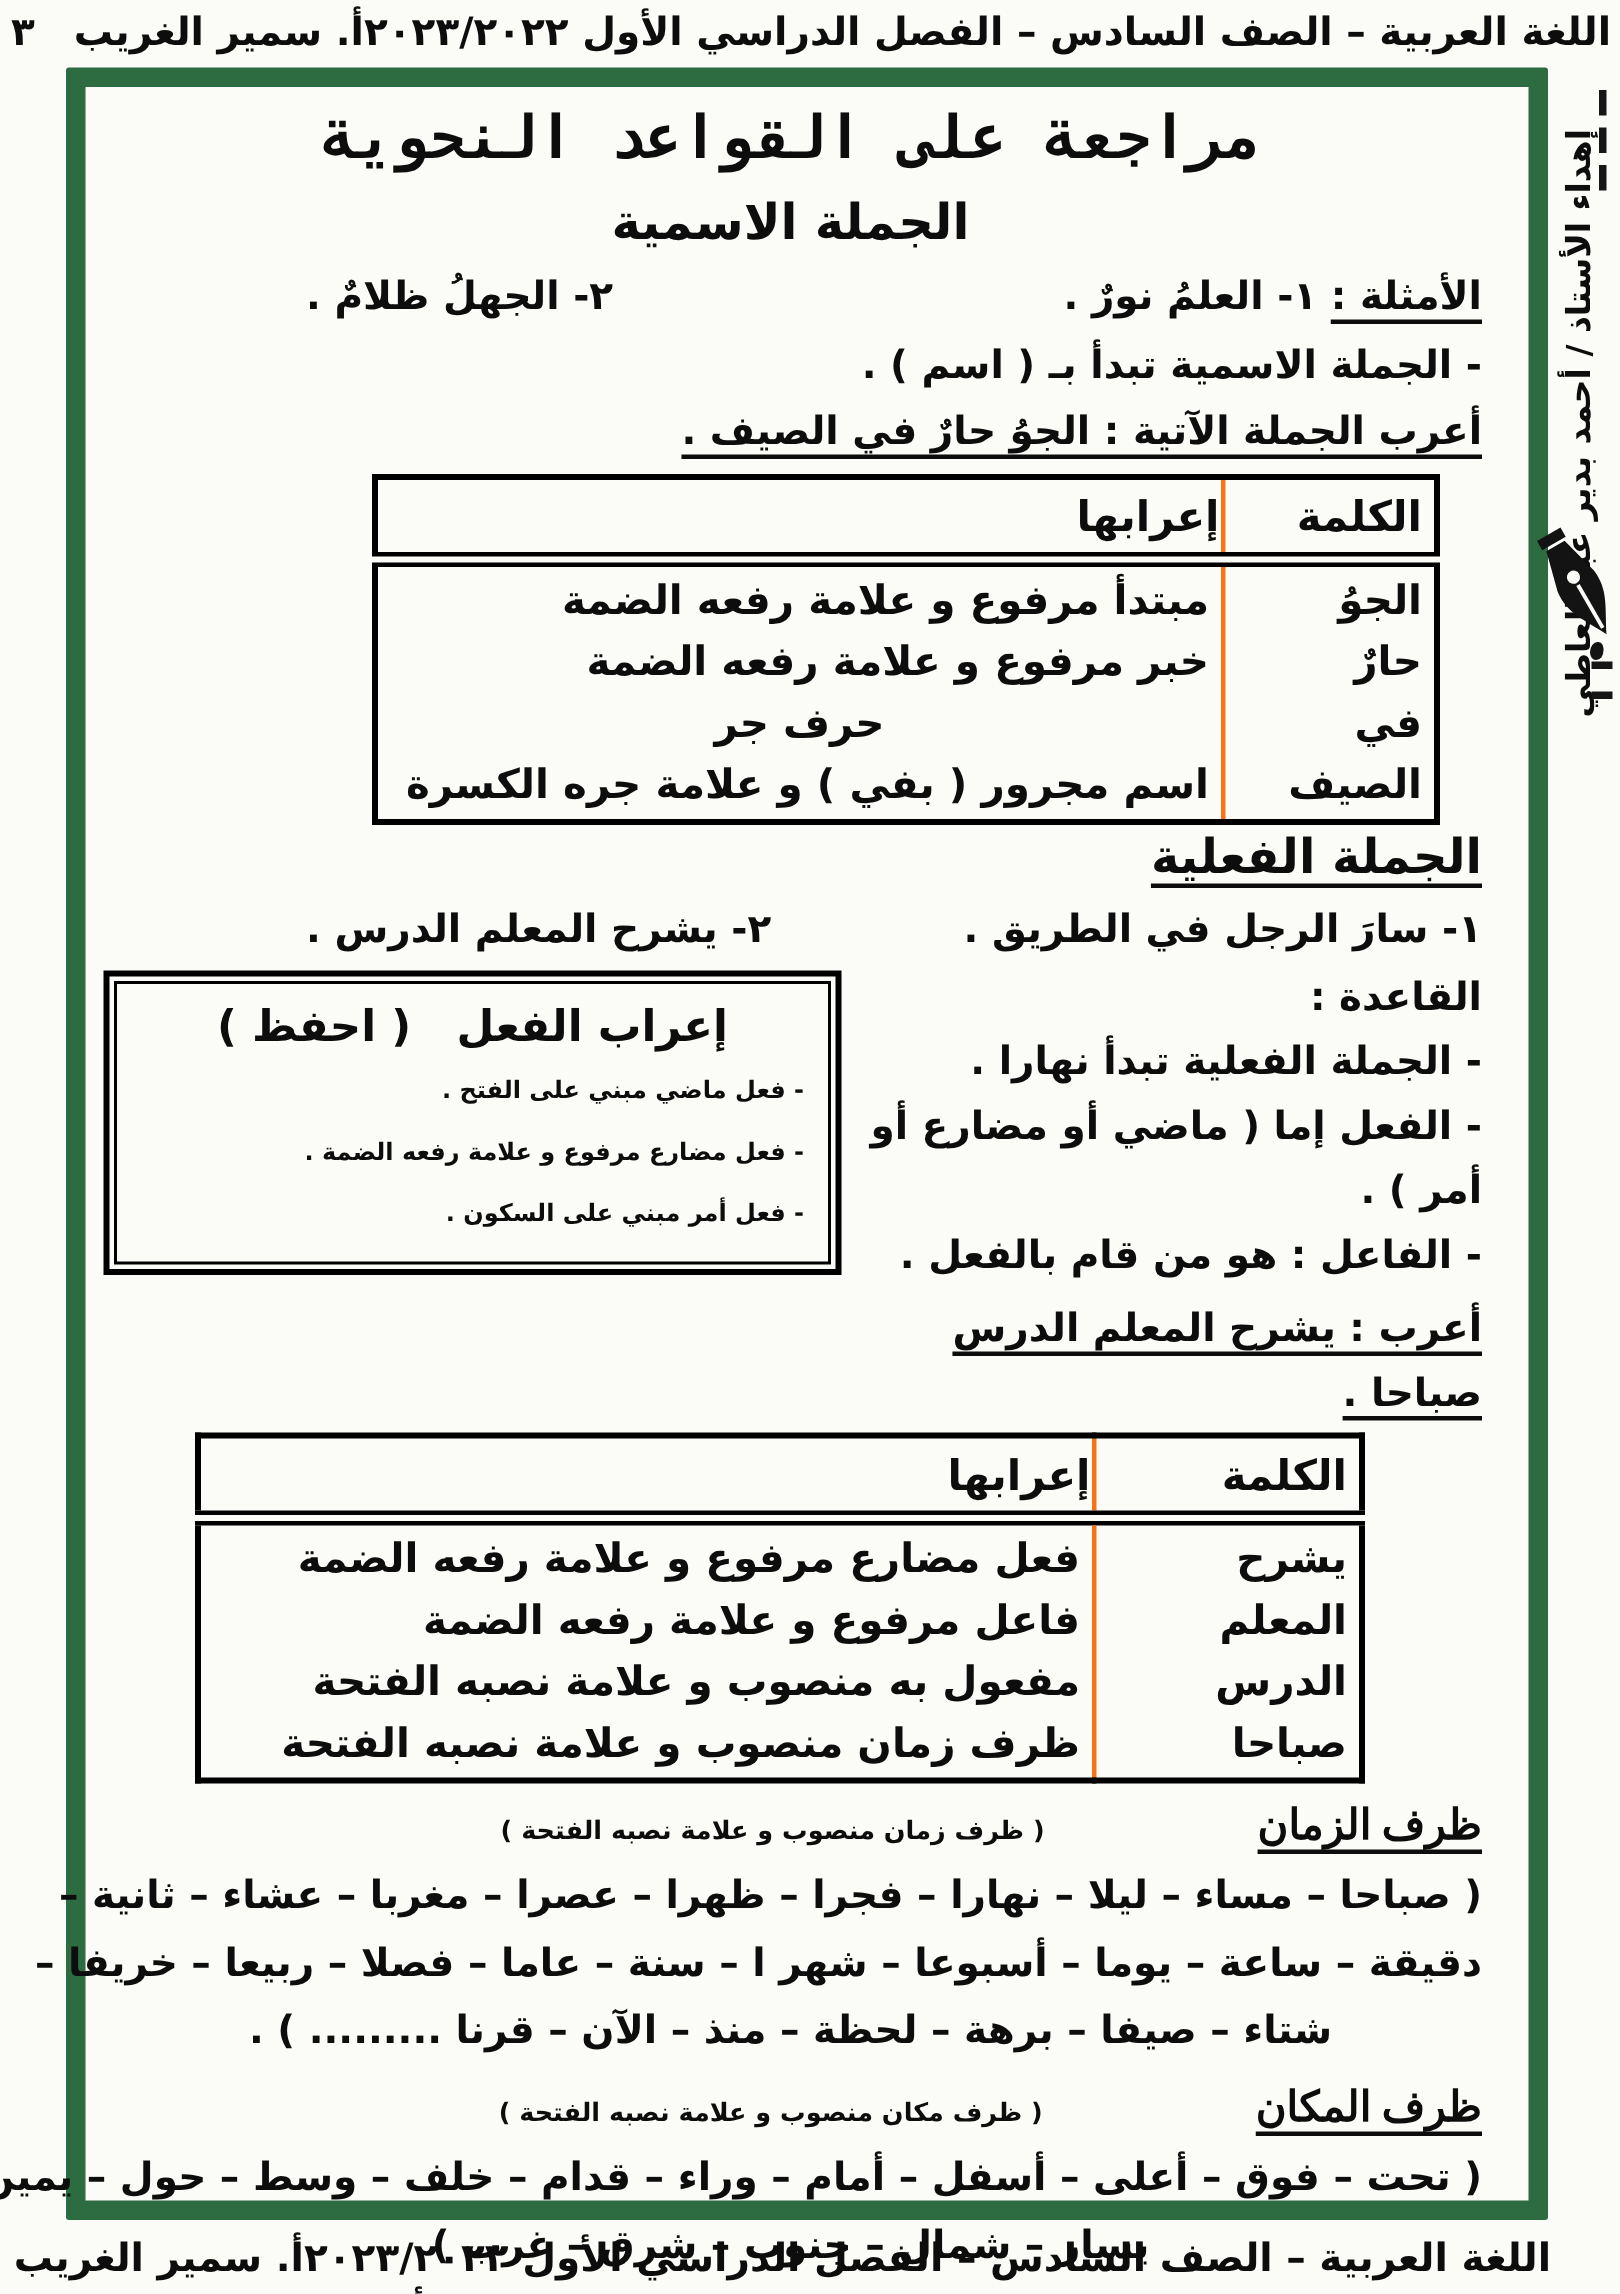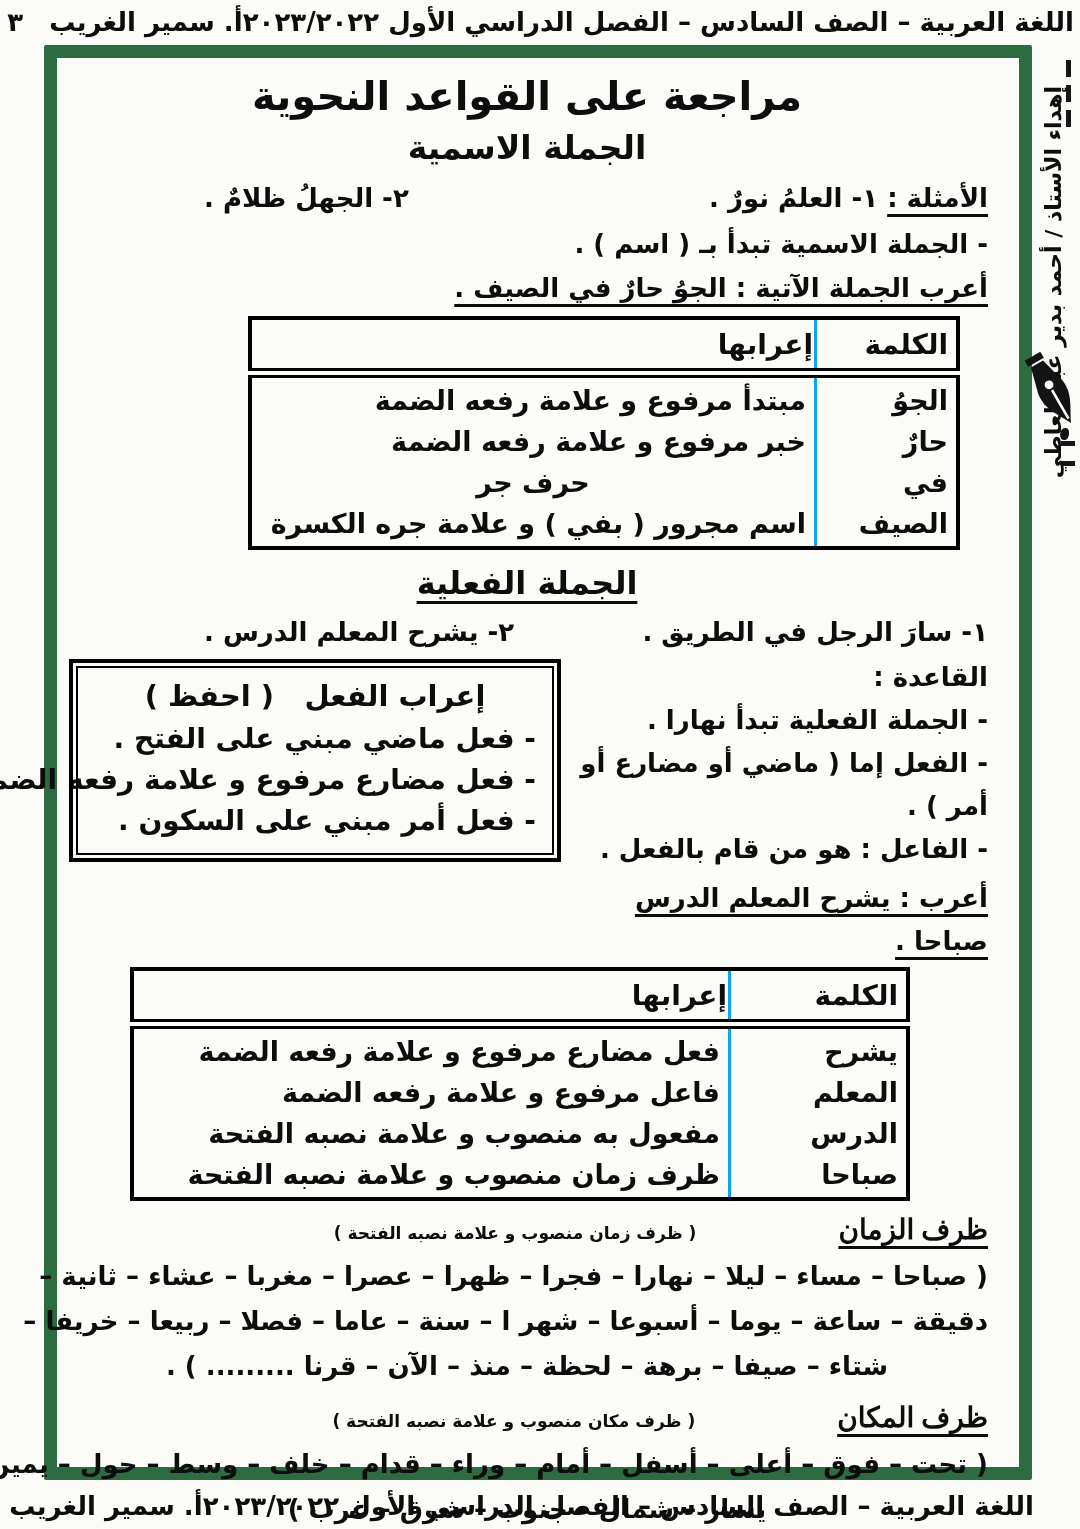--- a/index.html
+++ b/index.html
@@ -18,51 +18,51 @@
   .hdr-left{display:flex;gap:26px;}
   .page-frame{
     position:absolute;left:44px;top:45px;width:962px;height:1409px;
     border:13px solid #2d6b40;border-radius:2px;
   }
   .content{
     position:absolute;left:58px;top:58px;width:952px;
     direction:rtl;text-align:right;padding:6px 22px 0 8px;box-sizing:border-box;
     font-size:26px;
   }
-  .doc-title{font-size:40px;line-height:52px;text-align:center;margin-top:6px;}
+  .doc-title{font-size:40px;line-height:52px;text-align:center;margin-top:6px;font-family:Liberation Mono, monospace;}
   .sub-title{font-size:33px;line-height:44px;text-align:center;margin-top:4px;}
   .u{text-decoration:underline;text-decoration-thickness:3px;text-underline-offset:7px;}
   .ex-row{display:flex;justify-content:space-between;line-height:40px;margin-top:8px;padding-left:138px;}
   .body-line{line-height:40px;margin-top:6px;}
   .iraab-table{
     border-collapse:collapse;border:4px solid #000;direction:rtl;
     margin-top:8px;font-size:27px;
   }
   .iraab-table th{border-bottom:10px double #000;font-size:28px;height:46px;}
-  .iraab-table .word-col{border-left:3px solid #0ea5e9;}
+  .iraab-table .word-col{border-left:3px solid #f97316;}
   .t1 .word-col{width:130px;}  .t1 .parse-col{width:560px;}
   .t2 .word-col{width:166px;}  .t2 .parse-col{width:592px;}
   .t1{margin-right:28px;}
   .t2{margin-right:78px;margin-top:4px;}
   .iraab-table td{vertical-align:top;padding:2px 0;}
   .tline{height:41px;line-height:41px;padding:0 8px;text-align:right;white-space:nowrap;}
   .tline.center{text-align:center;}
   .wline{height:41px;line-height:41px;padding:0 8px;text-align:right;white-space:nowrap;}
   .th-word{text-align:right;padding-right:8px;}
-  .section-heading{font-size:32px;line-height:42px;text-align:center;margin-top:12px;}
+  .section-heading{font-size:32px;line-height:42px;}
   .grid-row{display:flex;direction:rtl;margin-top:4px;gap:4px;}
   .rules-col{flex:1;line-height:43px;}
   .rules-col .exercise{margin-top:6px;}
   .verb-box{
     width:478px;align-self:flex-start;margin-top:10px;margin-left:10px;
     border:2px solid #000;outline:4px solid #000;outline-offset:3px;
     padding:6px 16px 12px;box-sizing:border-box;
   }
   .box-title{text-align:center;font-size:29px;line-height:44px;}
-  .box-item{font-size:28px;line-height:41px;white-space:nowrap;}
+  .box-item{font-size:16px;line-height:41px;white-space:nowrap;}
   .adverb-head{display:flex;direction:rtl;align-items:baseline;margin-top:8px;line-height:42px;}
   .adverb-head .hd{font-size:28px;font-family:Liberation Serif, serif;}
   .adverb-head .nt{margin-right:142px;font-size:17px;}
   .adverb-line{line-height:45px;white-space:nowrap;}
   .adverb-line.center{text-align:center;}
   .dedication-wrap{position:absolute;left:1032px;top:86px;width:44px;height:264px;}
   .dedication-inner{
     position:absolute;top:0;left:0;width:264px;height:44px;
     transform-origin:0 0;transform:rotate(-90deg) translateX(-264px);
     direction:rtl;text-align:center;font-size:22px;line-height:44px;white-space:nowrap;

